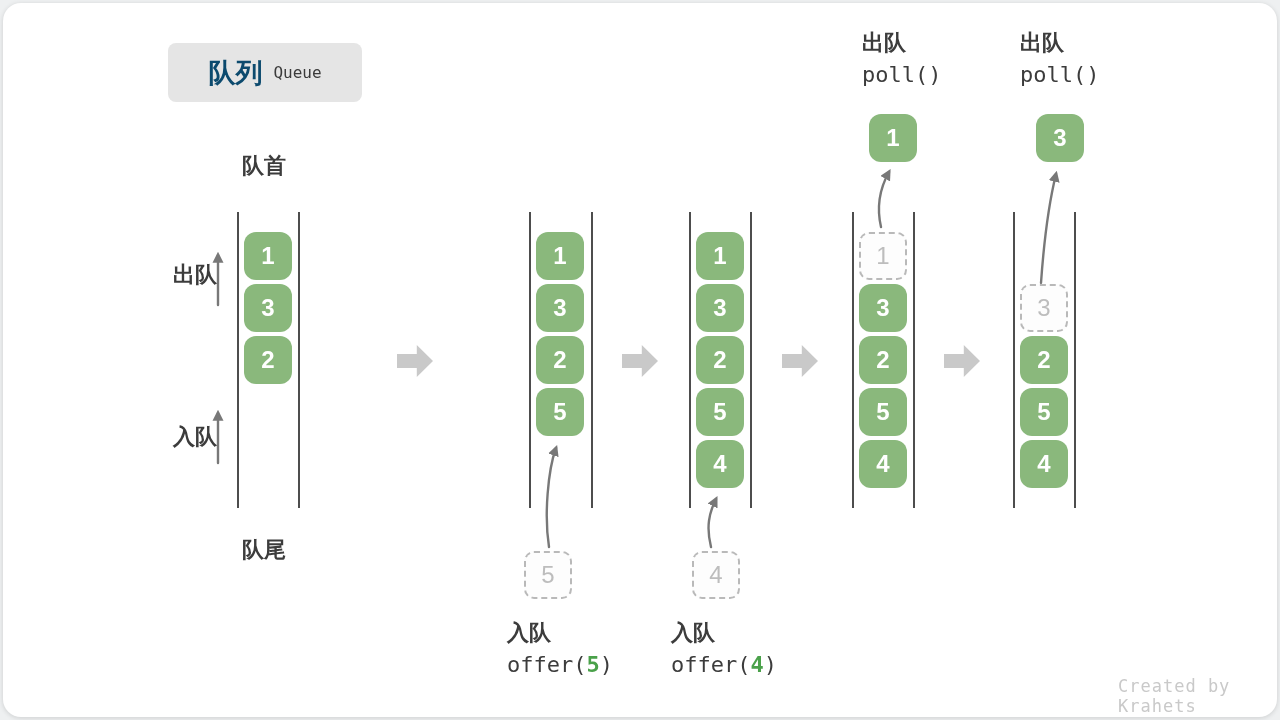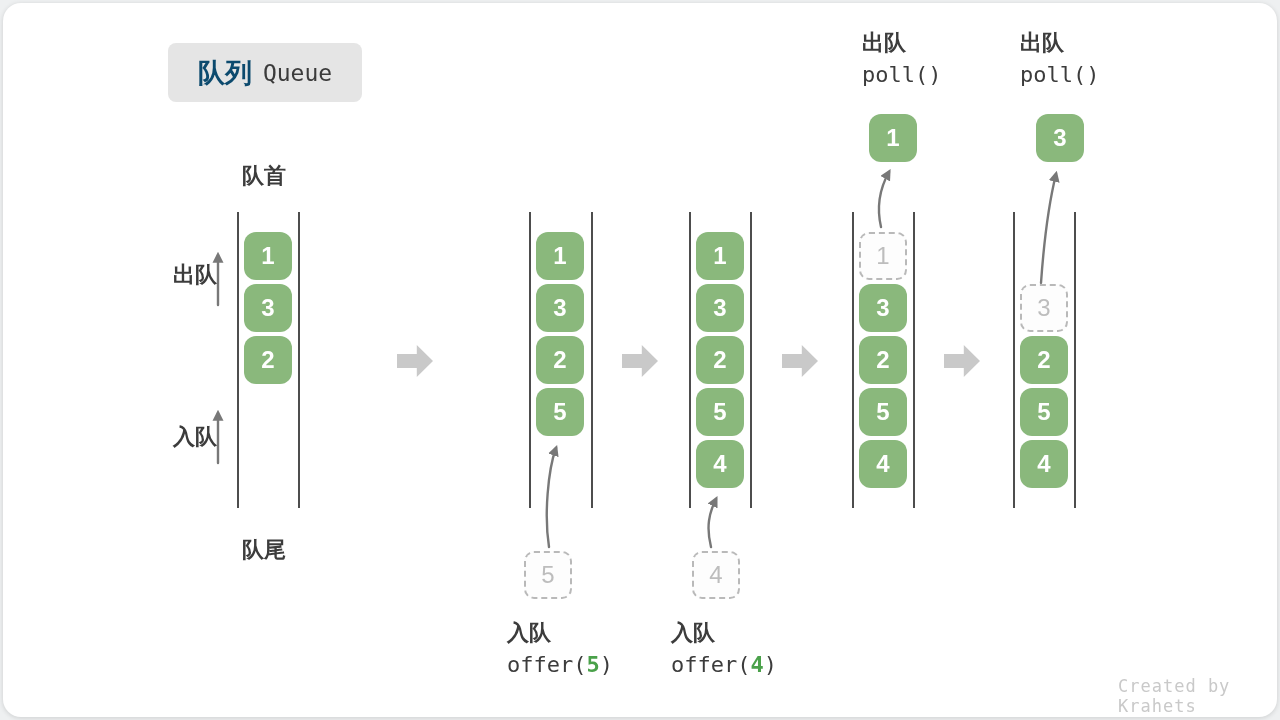--- a/index.html
+++ b/index.html
@@ -14,21 +14,21 @@
   .canvas { position: absolute; left: 0; top: 0; width: 1280px; height: 720px; }
 
   .overlay { position: absolute; left: 0; top: 0; pointer-events: none; }
 
   .badge {
     position: absolute; left: 168px; top: 43px; width: 194px; height: 59px;
     background: #e5e5e5; border-radius: 8px;
     display: flex; align-items: center; justify-content: center; gap: 11px;
   }
   .badge .zh { font-size: 27px; font-weight: 700; color: #0c4a6e; }
-  .badge .en { font-family: "DejaVu Sans Mono", monospace; font-size: 23px; color: #3b3b3b; }
+  .badge .en { font-family: "DejaVu Sans Mono", monospace; font-size: 16px; color: #3b3b3b; }
 
   .cjk { position: absolute; font-weight: 700; font-size: 22px; color: #3c3c3c; line-height: 26px; white-space: nowrap; }
 
   .rail { position: absolute; top: 212px; width: 1.5px; height: 296px; background: #4d4d4d; }
 
   .block {
     position: absolute; width: 48px; height: 48px; border-radius: 12px;
     background: #8ab87c; color: #ffffff; font-weight: 700; font-size: 24px;
     display: flex; align-items: center; justify-content: center;
   }
@@ -76,21 +76,21 @@
       <path d="M881,227 C876,205 880,188 889,172" marker-end="url(#ah)"></path>
       <path d="M1041,283 C1044,240 1048,207 1056,174" marker-end="url(#ah)"></path>
     </g>
   </svg>
 
   <div class="badge">
     <span class="zh">队列</span>
     <span class="en">Queue</span>
   </div>
 
-  <div class="cjk" style="left:242px; top:163px;">队首</div>
+  <div class="cjk" style="left:242px; top:153px;">队首</div>
   <div class="cjk" style="left:242px; top:537px;">队尾</div>
   <div class="cjk" style="left:173px; top:262px;">出队</div>
   <div class="cjk" style="left:173px; top:424px;">入队</div>
 
   <div class="rail" style="left:237px;"></div>
   <div class="rail" style="left:298px;"></div>
   <div class="rail" style="left:529px;"></div>
   <div class="rail" style="left:591px;"></div>
   <div class="rail" style="left:689px;"></div>
   <div class="rail" style="left:750px;"></div>

